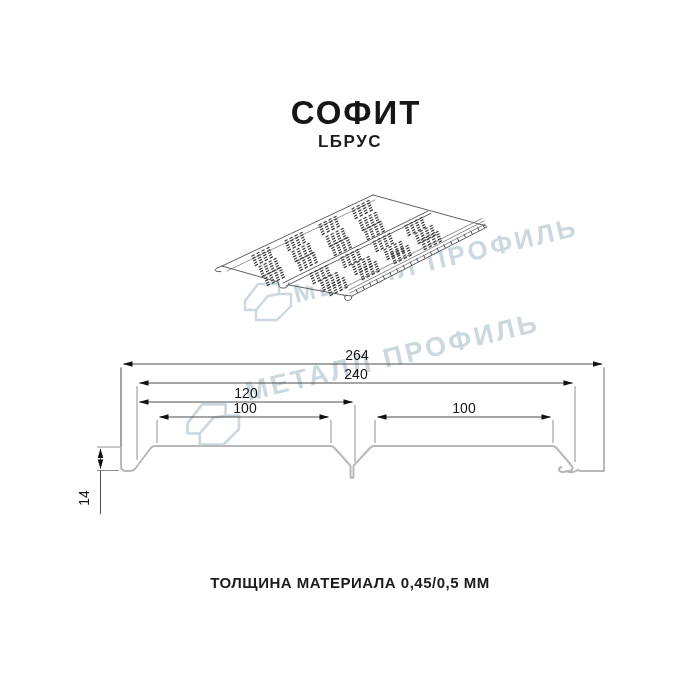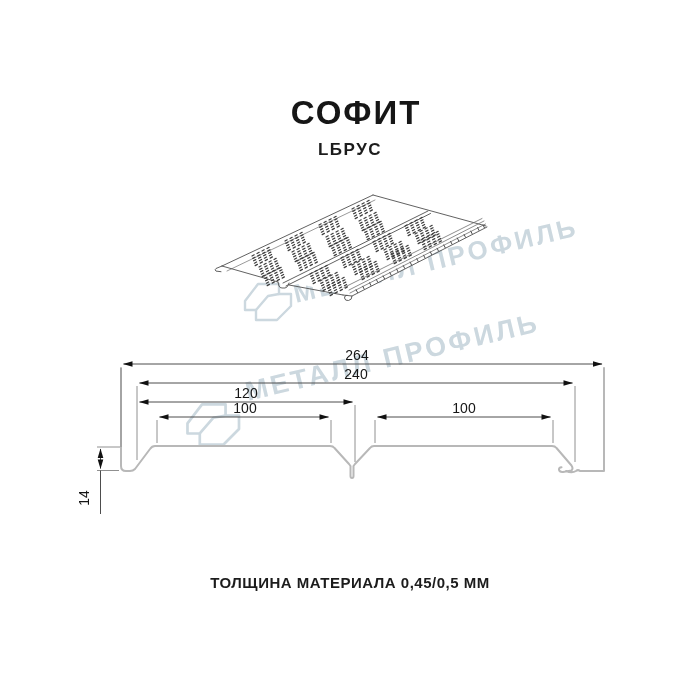--- a/index.html
+++ b/index.html
@@ -1,20 +1,20 @@
 <!DOCTYPE html>
 <html><head>
 <meta charset="utf-8">
 <style>
   html,body{margin:0;padding:0;background:#ffffff;}
   .page{position:relative;width:700px;height:700px;background:#fff;overflow:hidden;
         font-family:"Liberation Sans",sans-serif;}
   .title{position:absolute;top:94px;left:12px;right:0;margin:0;text-align:center;
          font-size:33px;font-weight:bold;letter-spacing:2px;color:#161616;}
-  .subtitle{position:absolute;top:140px;left:0;right:0;text-align:center;
+  .subtitle{position:absolute;top:132px;left:0;right:0;text-align:center;
             font-size:17px;font-weight:bold;letter-spacing:1.5px;color:#1c1c1c;}
   .footer{position:absolute;top:574px;left:0;right:0;text-align:center;
           font-size:15px;font-weight:bold;letter-spacing:0.5px;color:#1c1c1c;}
   svg.drawing{position:absolute;left:0;top:0;}
   .wm-text{font-weight:bold;letter-spacing:3px;}
 </style>
 </head>
 <body>
 
 <div class="page">

